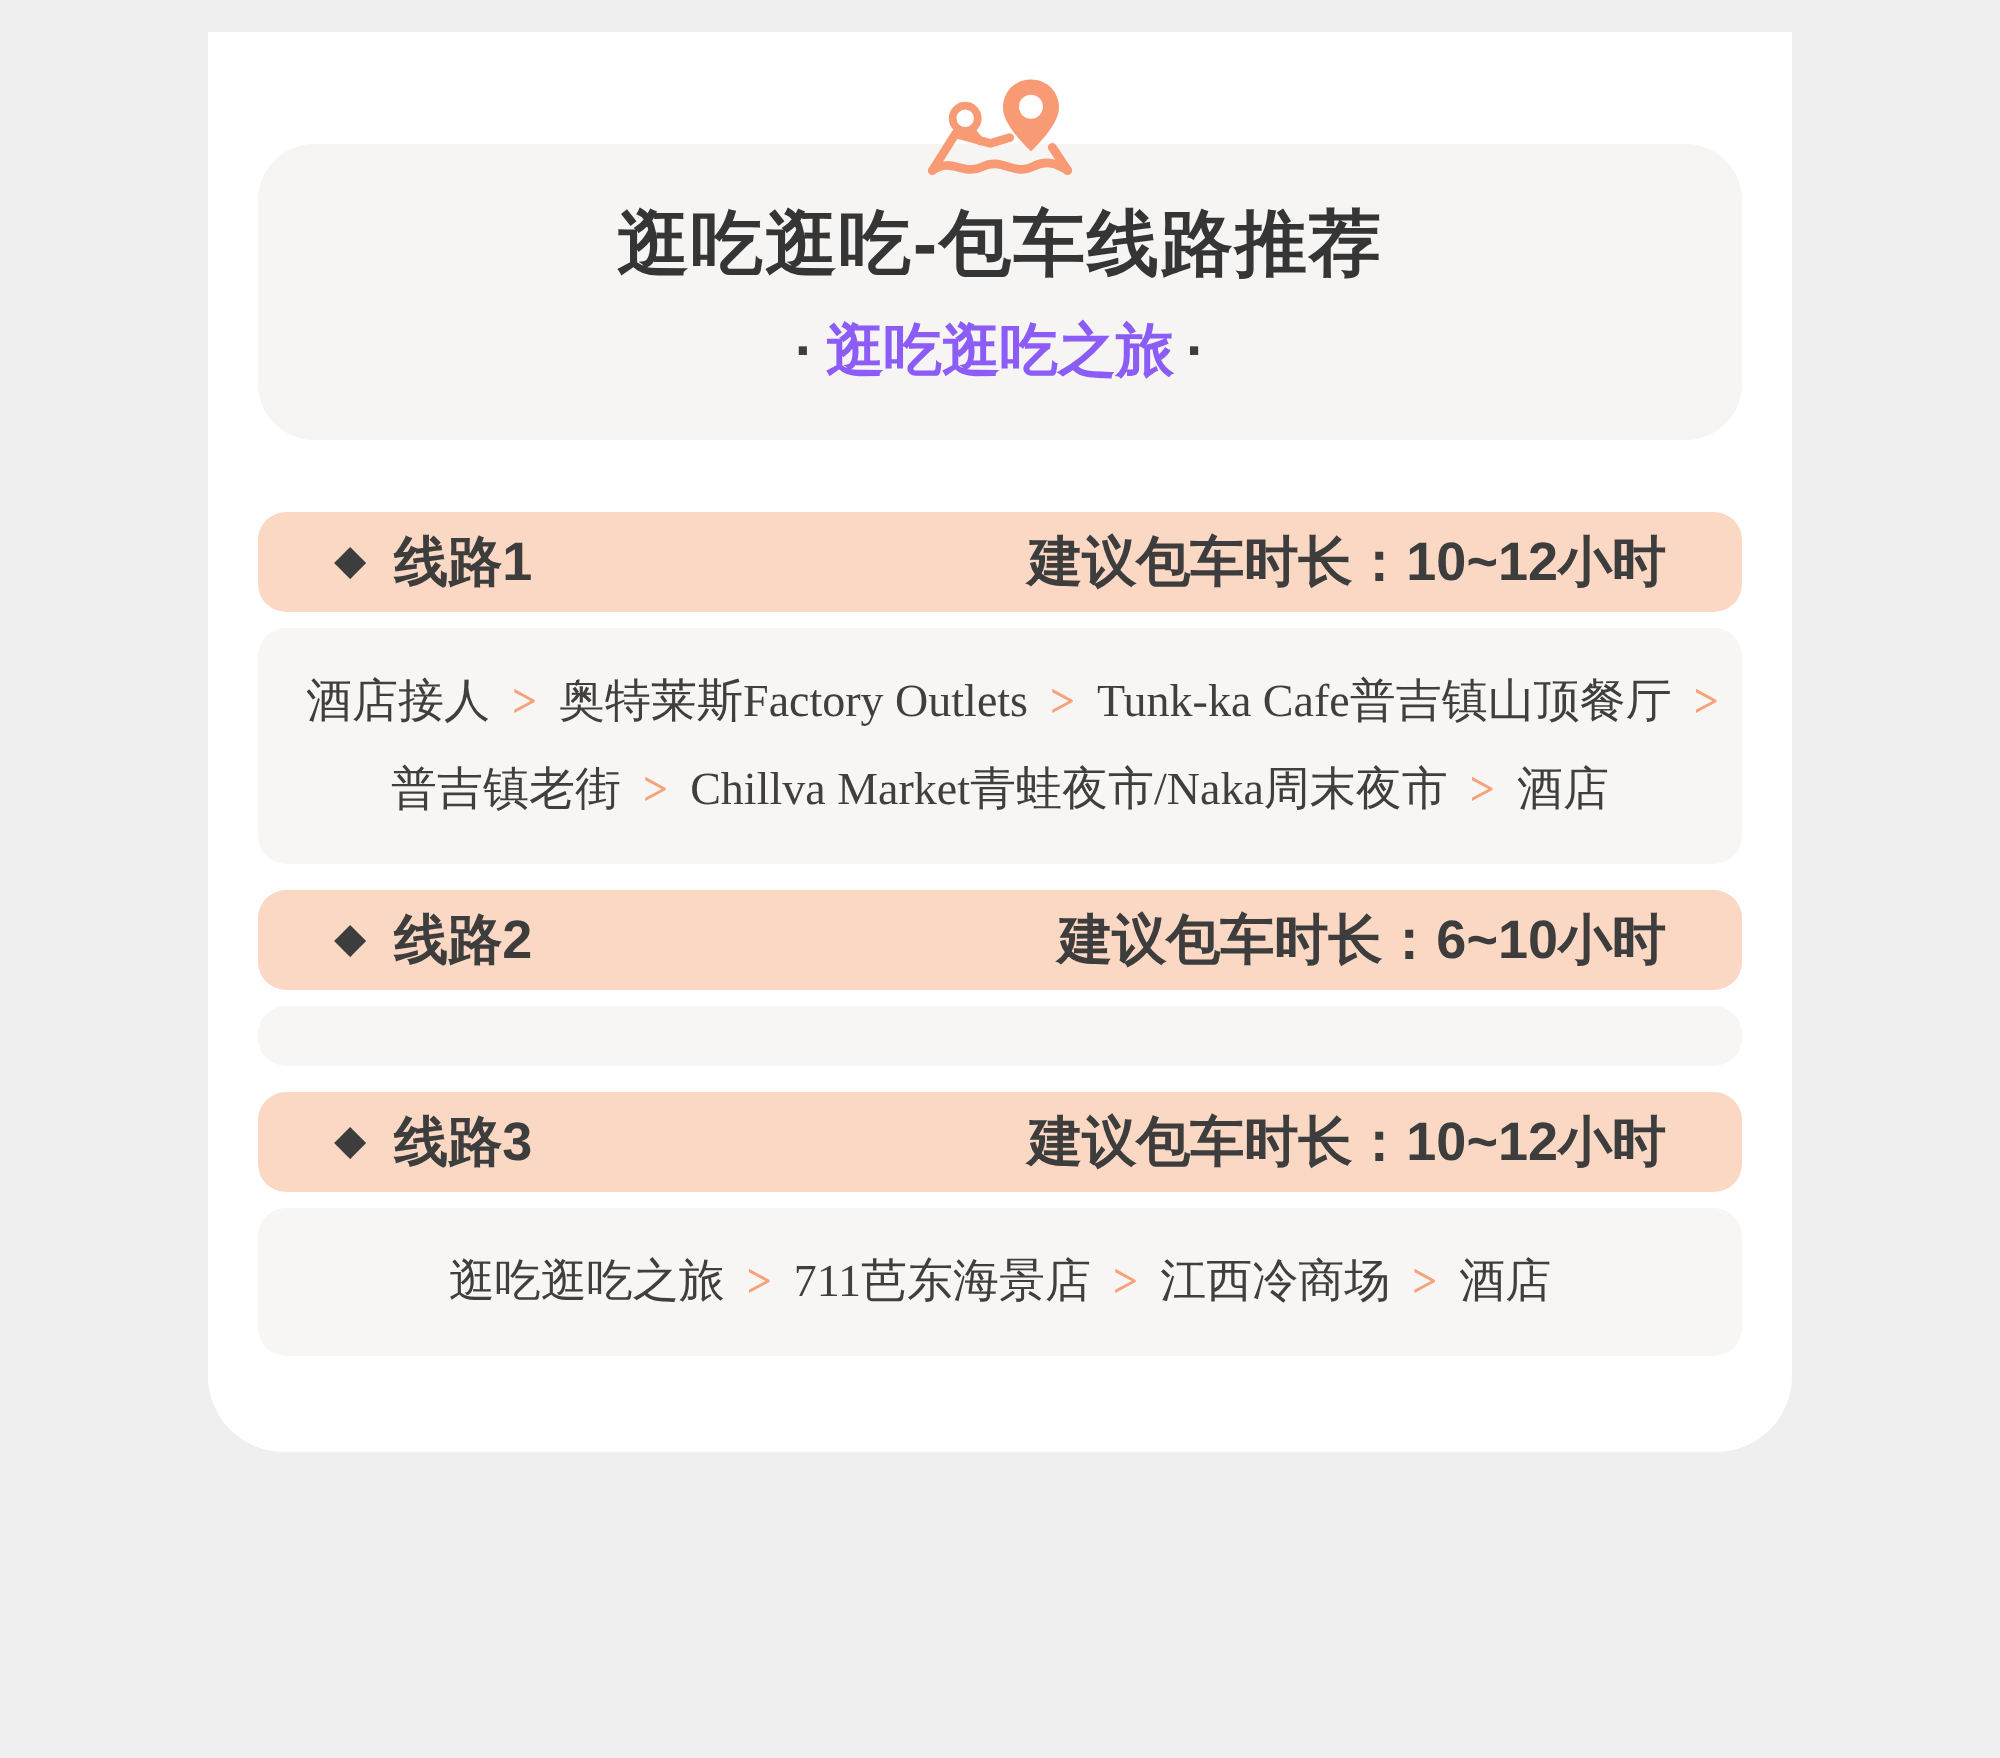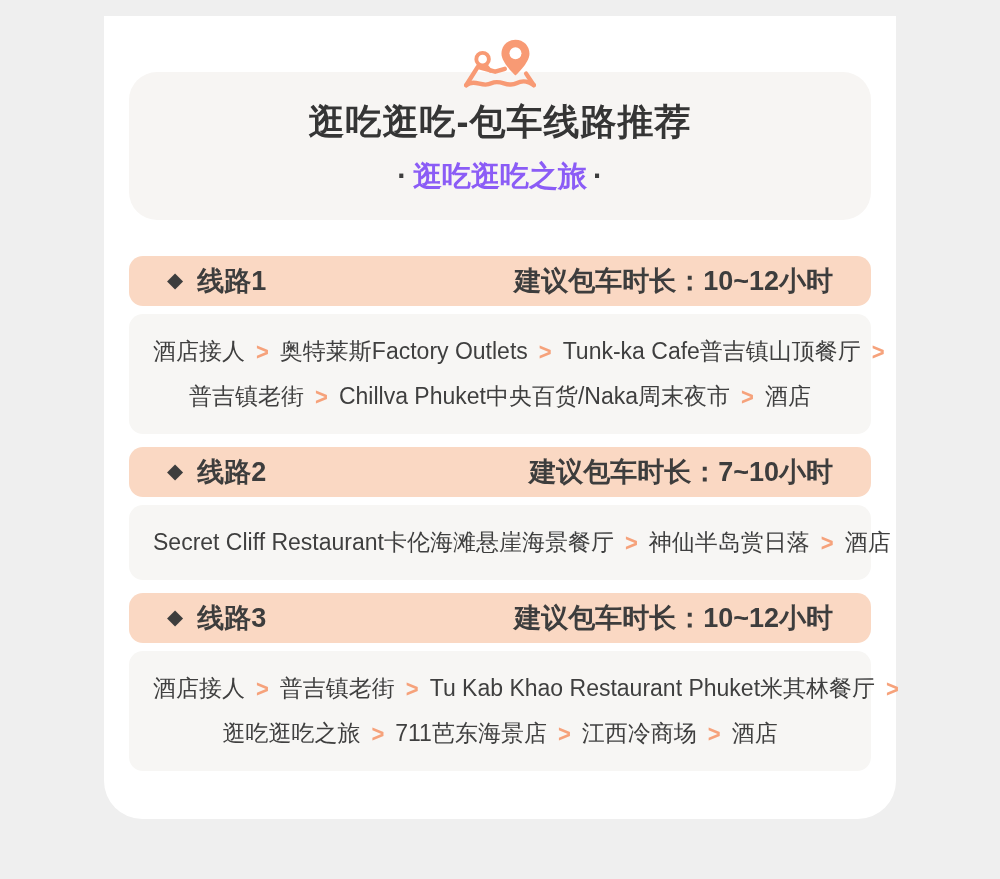--- a/index.html
+++ b/index.html
@@ -73,20 +73,21 @@
     background: #f7f6f4;
     border-radius: 14px;
     padding: 15px 24px;
     text-align: center;
   }
   .route-line {
     font-size: 23px;
     line-height: 44px;
     color: #3f3f3f;
     white-space: nowrap;
+    font-family: Liberation Serif, serif;
   }
   .sep {
     color: #f6a27b;
     font-weight: bold;
     font-size: 22px;
     margin: 0 11px;
     display: inline-block;
     transform: scaleY(1.1);
   }
 </style>
@@ -124,44 +125,42 @@
         <section class="route">
           <div class="route-header">
             <div class="route-name">
               <span class="diamond">◆</span>
               <span>线路1</span>
             </div>
             <div class="route-duration">建议包车时长：10~12小时</div>
           </div>
           <div class="route-body">
             <div class="route-line"><span class="stop">酒店接人</span><span class="sep">&gt;</span><span class="stop">奥特莱斯Factory Outlets</span><span class="sep">&gt;</span><span class="stop">Tunk-ka Cafe普吉镇山顶餐厅</span><span class="sep">&gt;</span></div>
-            <div class="route-line"><span class="stop">普吉镇老街</span><span class="sep">&gt;</span><span class="stop">Chillva Phuket中央百货/Naka周末夜市</span><span class="sep">&gt;</span><span class="stop">酒店</span></div>
+            <div class="route-line"><span class="stop">普吉镇老街</span><span class="sep">&gt;</span><span class="stop">Chillva Market青蛙夜市/Naka周末夜市</span><span class="sep">&gt;</span><span class="stop">酒店</span></div>
           </div>
         </section>
         <section class="route">
           <div class="route-header">
             <div class="route-name">
               <span class="diamond">◆</span>
               <span>线路2</span>
             </div>
-            <div class="route-duration">建议包车时长：7~10小时</div>
+            <div class="route-duration">建议包车时长：6~10小时</div>
           </div>
           <div class="route-body">
-            <div class="route-line"><span class="stop">Secret Cliff Restaurant卡伦海滩悬崖海景餐厅</span><span class="sep">&gt;</span><span class="stop">神仙半岛赏日落</span><span class="sep">&gt;</span><span class="stop">酒店</span></div>
           </div>
         </section>
         <section class="route">
           <div class="route-header">
             <div class="route-name">
               <span class="diamond">◆</span>
               <span>线路3</span>
             </div>
             <div class="route-duration">建议包车时长：10~12小时</div>
           </div>
           <div class="route-body">
-            <div class="route-line"><span class="stop">酒店接人</span><span class="sep">&gt;</span><span class="stop">普吉镇老街</span><span class="sep">&gt;</span><span class="stop">Tu Kab Khao Restaurant Phuket米其林餐厅</span><span class="sep">&gt;</span></div>
             <div class="route-line"><span class="stop">逛吃逛吃之旅</span><span class="sep">&gt;</span><span class="stop">711芭东海景店</span><span class="sep">&gt;</span><span class="stop">江西冷商场</span><span class="sep">&gt;</span><span class="stop">酒店</span></div>
           </div>
         </section>
       </div>
 
   </div>
 </div>
 
 </body></html>

